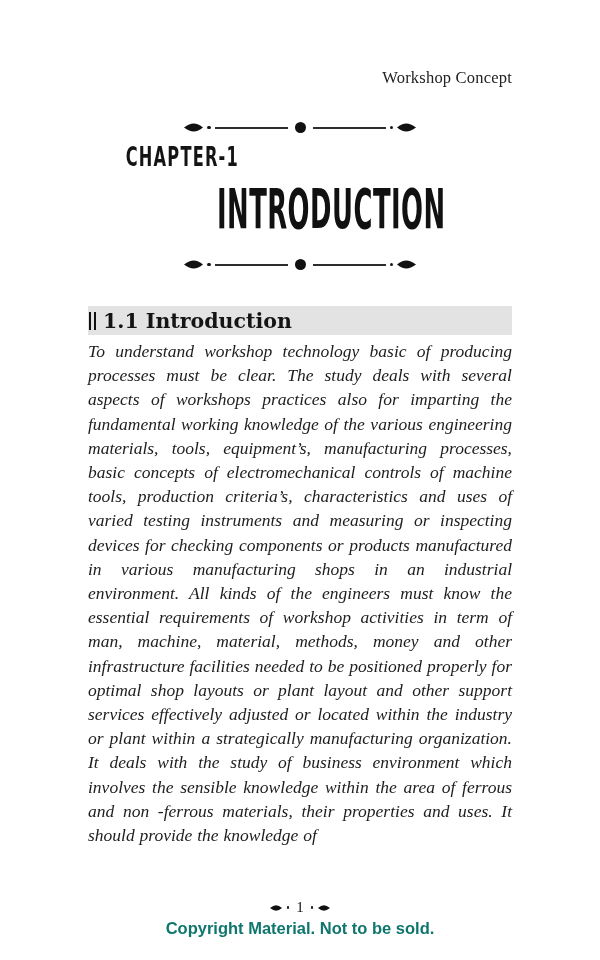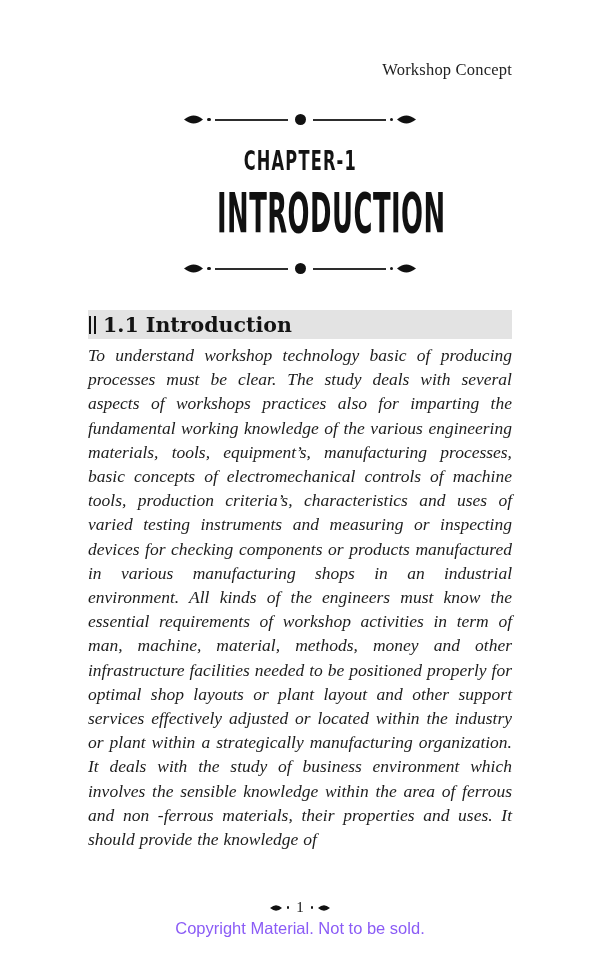--- a/index.html
+++ b/index.html
@@ -4,21 +4,21 @@
 <style>
   * { margin:0; padding:0; box-sizing:border-box; }
   html,body { width:600px; height:960px; }
   body {
     background:#ffffff;
     color:#1b1b1b;
     font-family:"Liberation Serif", serif;
     overflow:hidden;
     position:relative;
   }
-  .page { padding:0 88px; width:600px; height:960px; position:relative; }
+  .page { padding:8px 88px; width:600px; height:960px; position:relative; }
 
   
   .running-head {
     padding-top:60px;
     text-align:right;
     font-size:16.5px;
     letter-spacing:0.2px;
     color:#222;
   }
 
@@ -37,21 +37,21 @@
     background:#161616; flex:0 0 auto;
   }
   .divider .rule { flex:1 1 auto; height:2px; background:#2d2d2d; }
   .divider .center-dot {
     width:11px; height:11px; border-radius:50%;
     background:#111; flex:0 0 auto; margin:0 3px;
   }
   .divider.lower { margin-top:22px; }
 
   
-  .chapter-label-row { margin-top:20px; text-align:center; }
+  .chapter-label-row { margin-top:8px; }
   .chapter-label-row span {
     display:inline-block;
     font-family:"DejaVu Sans", sans-serif;
     font-weight:bold;
     font-size:27px;
     letter-spacing:2px;
     transform:scaleX(0.60);
     transform-origin:center;
     color:#141414;
     white-space:nowrap;
@@ -122,21 +122,22 @@
   .pgmark .pgnum {
     font-family:"Liberation Serif", serif;
     font-size:15px;
     color:#111;
     padding:0 2px;
   }
   .copyright {
     margin-top:3px;
     font-family:"Liberation Sans", sans-serif;
     font-size:16.5px;
-    color:#8b5cf6;
+    color:#0f766e;
+    font-weight:bold;
   }
 </style>
 </head>
 <body>
 
 <div class="page">
 
   <div class="running-head">Workshop Concept</div>
 
   <div class="divider">

